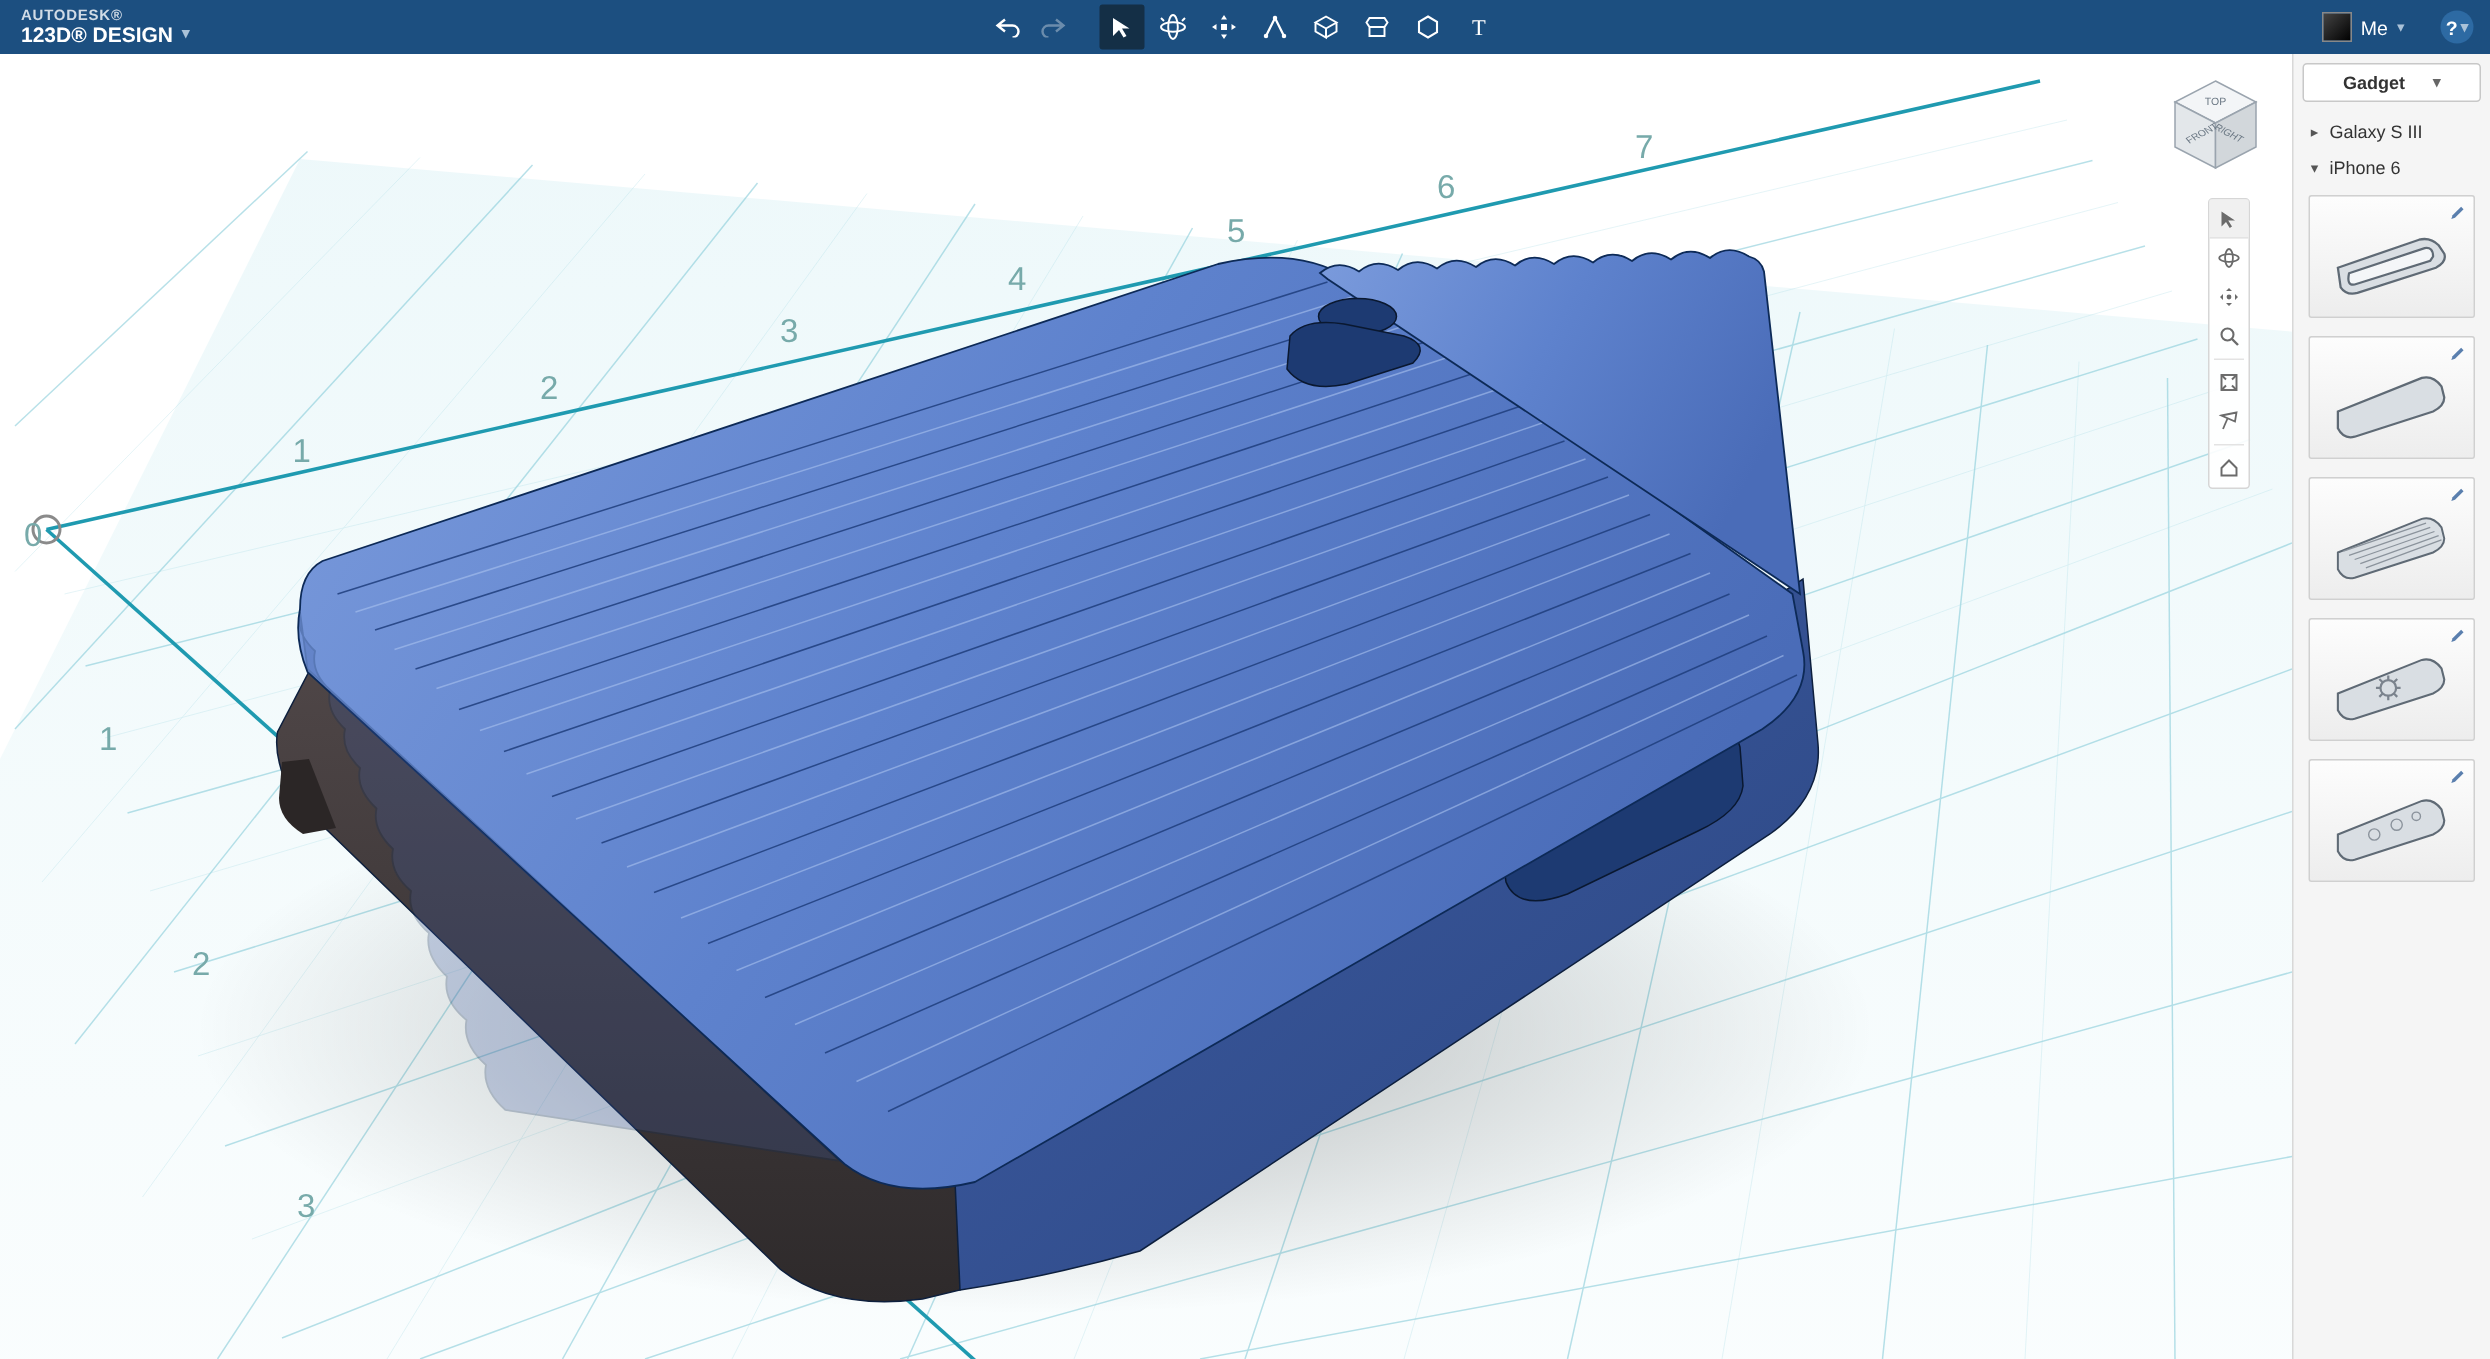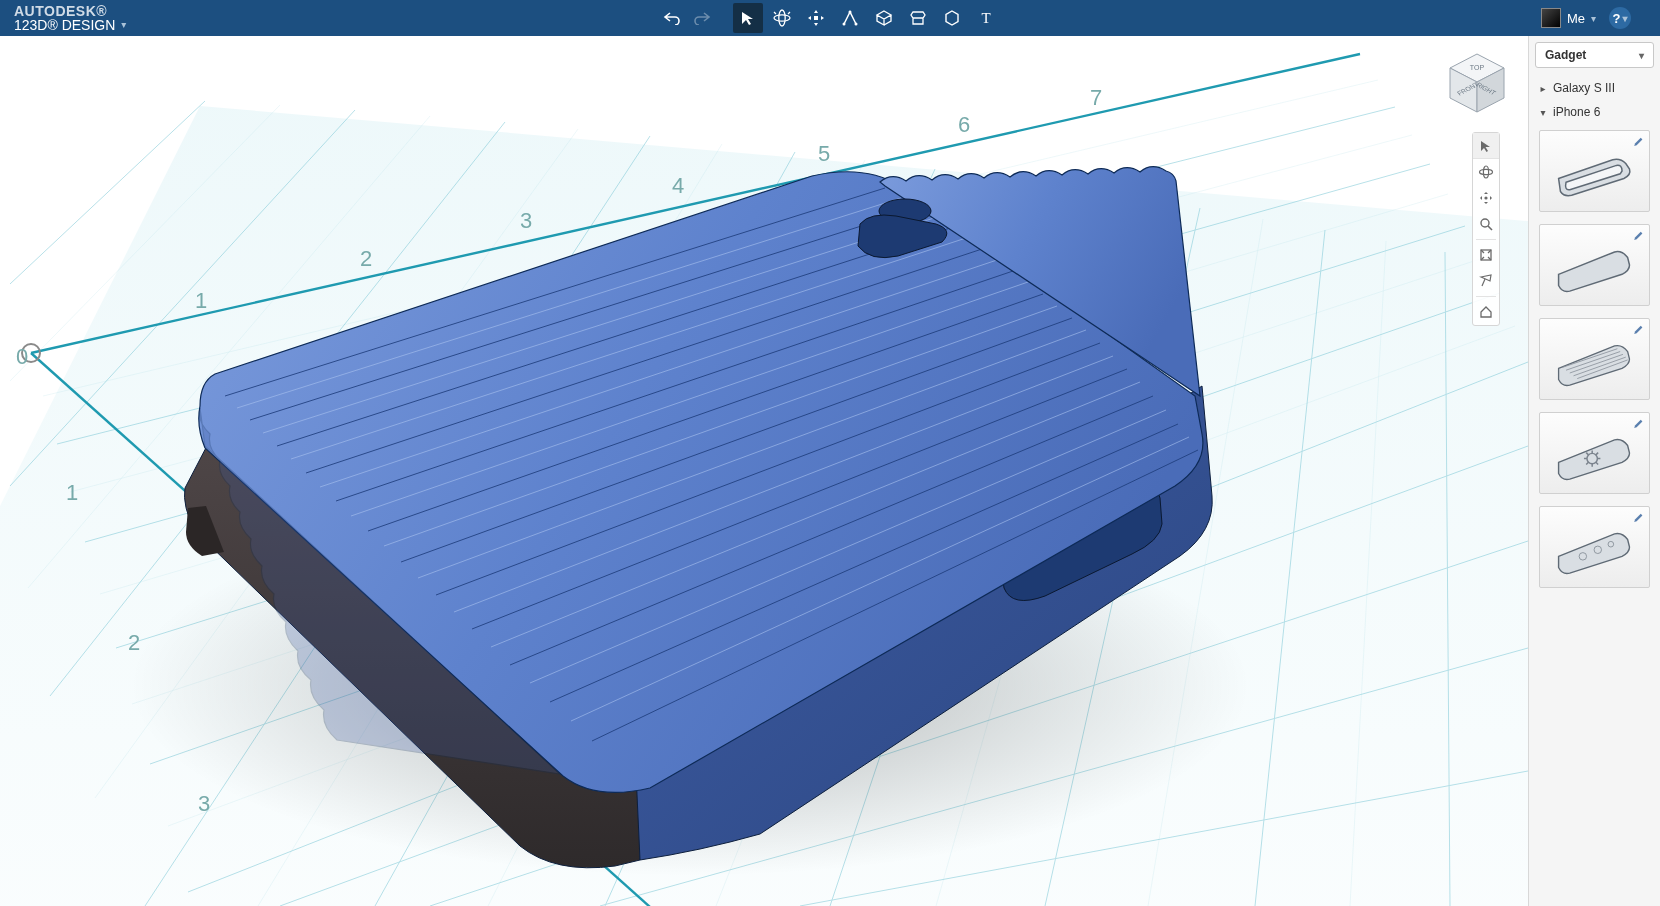--- a/index.html
+++ b/index.html
@@ -9,49 +9,49 @@
     position: relative;
     height: 36px;
     background: #1c4f80;
     display: flex;
     align-items: center;
     color: #fff;
     font-size: 12px;
     z-index: 50;
   }
   .brand { display:flex; flex-direction:column; line-height:1; padding:0 10px 0 14px; cursor:pointer;}
-  .brand-top { font-size:14px; letter-spacing:0.5px; color:#d0dbe6; font-weight:600;}
-  .brand-bot { font-size:14px; font-weight:400; display:flex; align-items:center; gap:6px;}
+  .brand-top { font-size:10px; letter-spacing:0.5px; color:#d0dbe6; font-weight:600;}
+  .brand-bot { font-size:14px; font-weight:700; display:flex; align-items:center; gap:6px;}
   .brand-bot .chev { font-size:10px; color:#aac2d8;}
   .center-tools {
     position:absolute; left:50%; top:0; transform:translateX(-50%);
     height:36px; display:flex; align-items:center; gap:4px;
   }
   .tool-btn {
     width:30px; height:30px; display:flex; align-items:center; justify-content:center;
     border-radius:2px; cursor:pointer; color:#fff;
   }
   .tool-btn.flat { width:26px;}
   .tool-btn.active { background:#142f46;}
   .tool-sep { width:10px;}
-  .right-tools { margin-left:auto; display:flex; align-items:center; gap:13px; padding-right:29px;}
+  .right-tools { margin-left:auto; display:flex; align-items:center; gap:24px; padding-right:11px;}
   .avatar { width:20px; height:20px; background:linear-gradient(135deg,#444,#000); border:1px solid #888;}
   .me-drop { display:flex; align-items:center; gap:6px; cursor:pointer; font-size:13px;}
   .help-btn { width:22px; height:22px; border-radius:50%; background:#2d6aa3; display:flex; align-items:center; justify-content:center; font-weight:bold; font-size:13px; cursor:pointer; color:#fff;}
   .chev-sm { font-size:10px; color:#aac2d8;}
 
   
   .workspace { position:absolute; top:36px; left:0; right:0; bottom:0; display:flex;}
   .canvas-wrap { flex:1; position:relative; background:#ffffff; overflow:hidden;}
   .sidebar { width:132px; background:#f5f5f5; border-left:1px solid #d8d8d8; display:flex; flex-direction:column;}
 
   
   .side-select {
     margin:6px; height:26px; background:#fff; border:1px solid #c8c8c8; border-radius:3px;
-    display:flex; align-items:center; justify-content:space-between; padding:0 9px;
+    display:flex; align-items:center; justify-content:space-between; padding:0 26px;
     font-size:12px; color:#333; cursor:pointer; font-weight:600;
   }
   .side-tree { padding:2px 0;}
   .tree-row { height:24px; display:flex; align-items:center; gap:6px; padding:0 10px; font-size:12px; color:#333; cursor:pointer;}
   .tree-row .tw { width:8px; font-size:10px; color:#555; text-align:center;}
   .thumb-scroll { flex:1; overflow-y:auto; padding:4px 10px 10px 10px; display:flex; flex-direction:column; gap:12px;}
   .thumb {
     width:100%; height:82px; background:linear-gradient(#fdfdfd,#ededed);
     border:1px solid #d0d0d0; border-radius:2px; position:relative; cursor:pointer;
     display:flex; align-items:center; justify-content:center;

